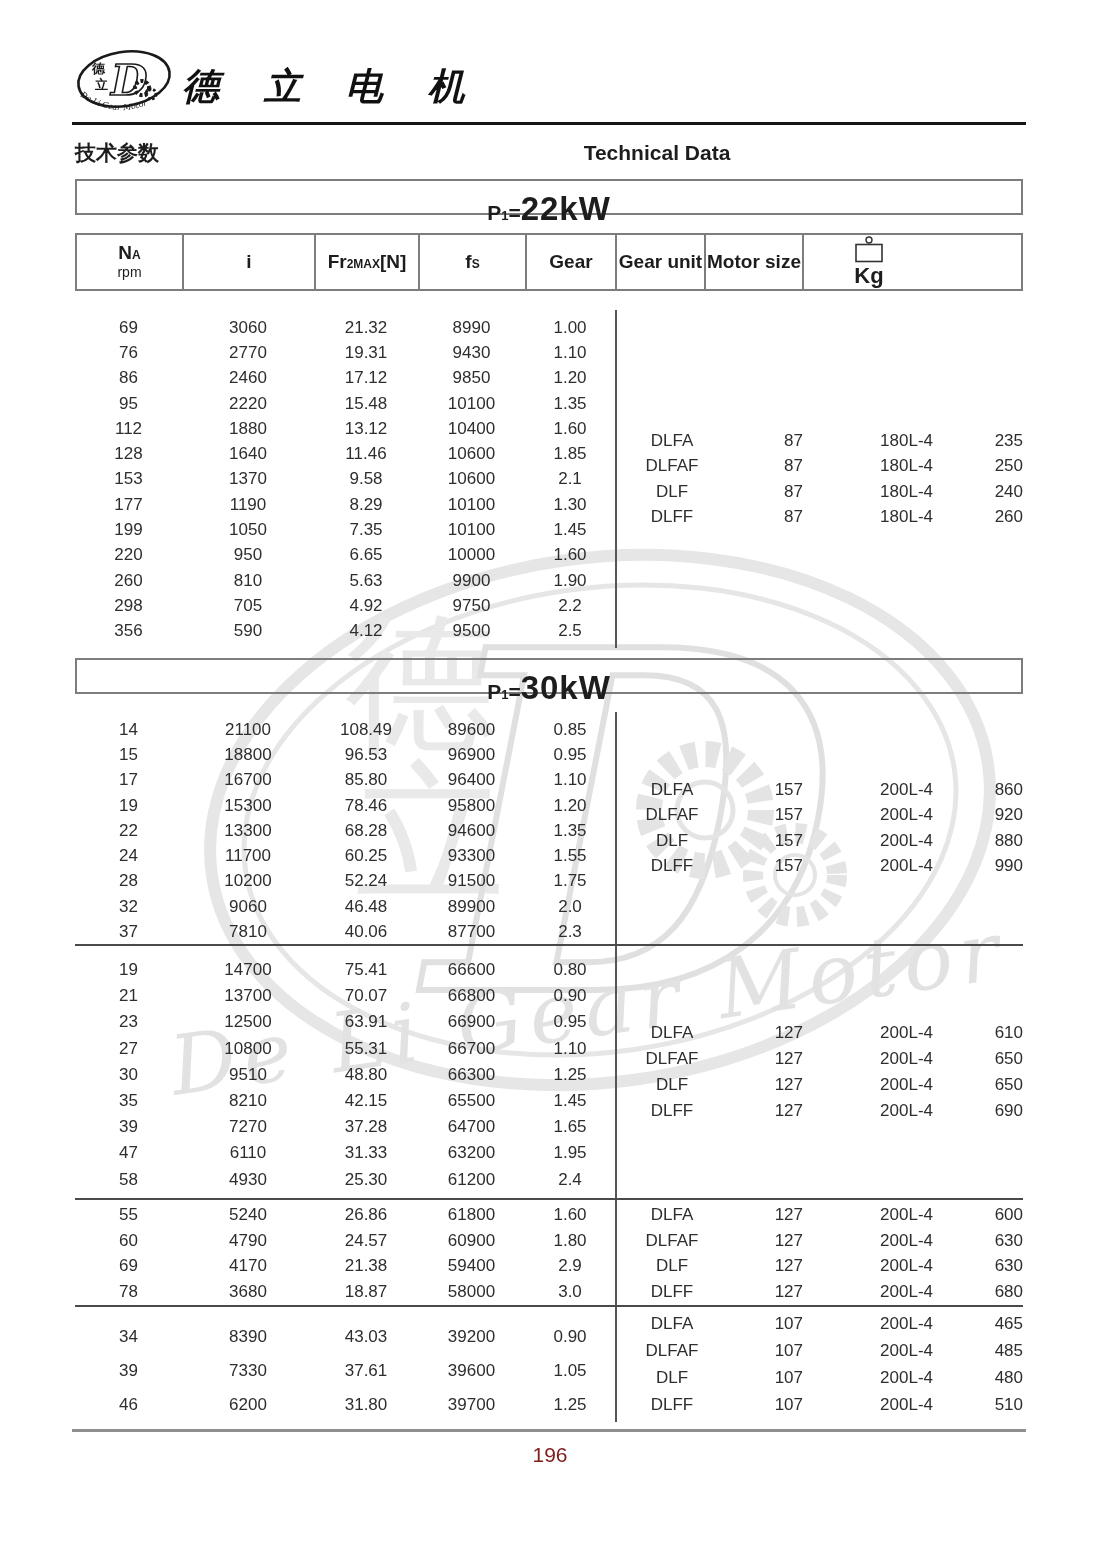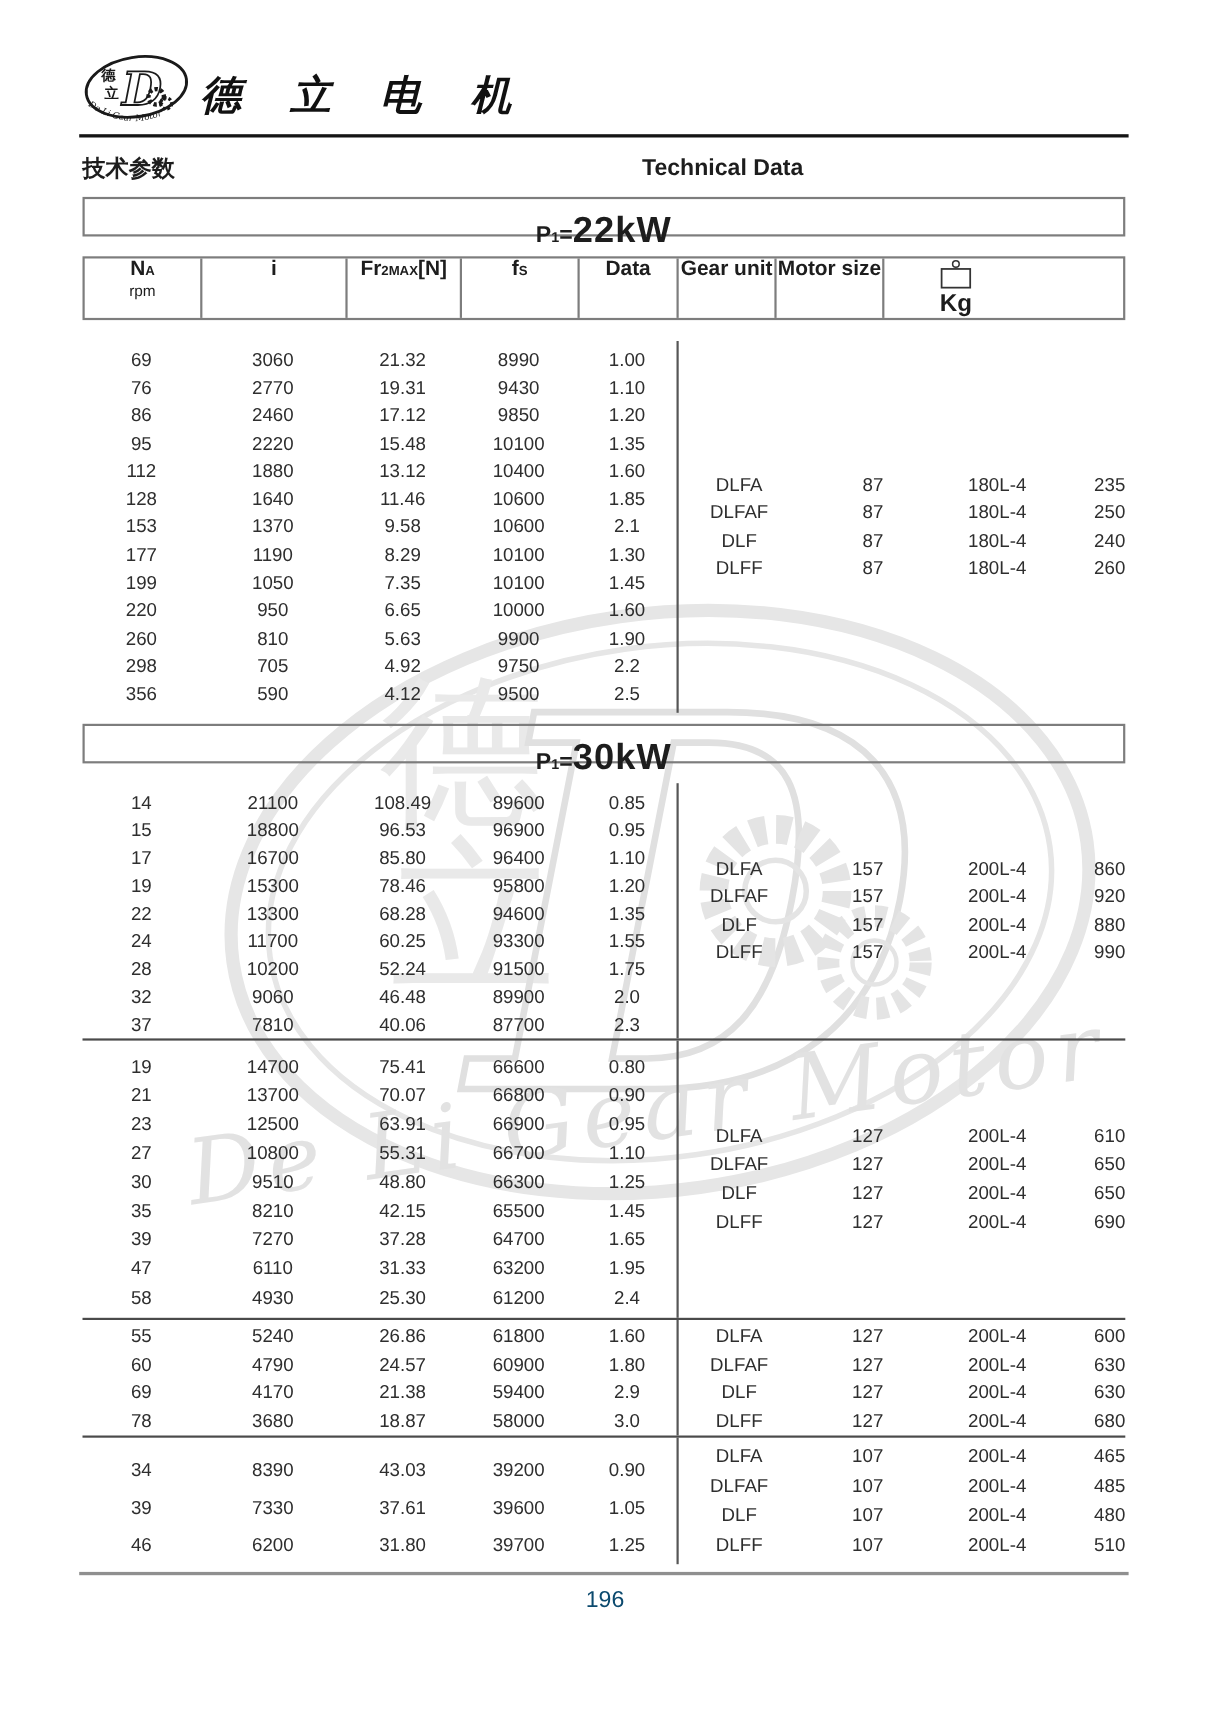--- a/index.html
+++ b/index.html
@@ -29,21 +29,21 @@
   .title-box .psub{font-size:13px;font-weight:bold;}
   .title-box .pw{font-size:33px;font-weight:bold;letter-spacing:1px;}
   
   .head-row{
     position:absolute;left:75px;top:233px;width:948px;height:58px;box-sizing:border-box;
     border:2px solid #7d7d7d;display:grid;z-index:2;
     grid-template-columns:107px 132px 104px 107px 90px 89px 98px 130px 87px;
   }
   .hcell{
     border-right:2px solid #7d7d7d;display:flex;flex-direction:column;
-    align-items:center;justify-content:flex-start;line-height:1.1;
+    align-items:center;justify-content:center;line-height:1.1;
   }
   .hcell:last-child{border-right:none;}
   .hmain{font-size:19px;font-weight:bold;}
   .hunit{font-size:14px;font-weight:normal;margin-top:1px;}
   .sub{font-size:12px;font-weight:bold;}
   .kgcell{justify-content:center;}
   .kg-label{font-size:22px;margin-top:0px;font-weight:bold;}
   
   .block{position:absolute;left:75px;width:948px;box-sizing:border-box;display:flex;z-index:1;}
   .block.hline{border-bottom:2px solid #4a4a4a;}
@@ -60,21 +60,21 @@
   }
   .lrow span{text-align:center;font-size:17px;color:#2e2e2e;}
   .rrow{
     display:grid;grid-template-columns:88px 98px 130px 90px;
     height:var(--rrh,25.3px);align-items:center;font-size:17px;color:#2e2e2e;
   }
   .rrow .t{text-align:center;padding-left:22px;}
   .rrow .c{text-align:right;}
   
   .bottom-rule{position:absolute;left:72px;top:1429px;width:954px;height:3px;background:#8f8f8f;z-index:2;}
-  .page-num{position:absolute;left:0;top:1443px;width:1100px;text-align:center;font-size:21px;color:#0c4a6e;z-index:2;}
+  .page-num{position:absolute;left:0;top:1443px;width:1100px;text-align:center;font-size:21px;color:#7f1d1d;z-index:2;}
 </style>
 </head>
 <body>
 
 <svg class="watermark" viewBox="0 0 880 720" aria-hidden="true">
   <g fill="none" stroke="#e6e6e6">
     <ellipse cx="470" cy="300" rx="392" ry="262" stroke-width="12" transform="rotate(-8 470 300)"></ellipse>
     <ellipse cx="470" cy="300" rx="358" ry="232" stroke-width="5" transform="rotate(-8 470 300)"></ellipse>
   </g>
   <text x="215" y="215" font-size="150" fill="#e9e9e9" font-family="'DejaVu Serif',serif">德</text>
@@ -122,21 +122,21 @@
   <div class="hcell">
     <div class="hmain">i</div>
   </div>
   <div class="hcell">
     <div class="hmain"><span>Fr</span><span class="sub">2MAX</span><span>[N]</span></div>
   </div>
   <div class="hcell">
     <div class="hmain"><span>f</span><span class="sub">S</span></div>
   </div>
   <div class="hcell">
-    <div class="hmain">Data</div>
+    <div class="hmain">Gear</div>
   </div>
   <div class="hcell">
     <div class="hmain">Gear unit</div>
   </div>
   <div class="hcell">
     <div class="hmain">Motor size</div>
   </div>
   <div class="hcell kgcell">
     <svg width="36" height="28" viewBox="0 0 36 28">
       <circle cx="18" cy="4" r="3" fill="none" stroke="#333" stroke-width="1.4"></circle>

